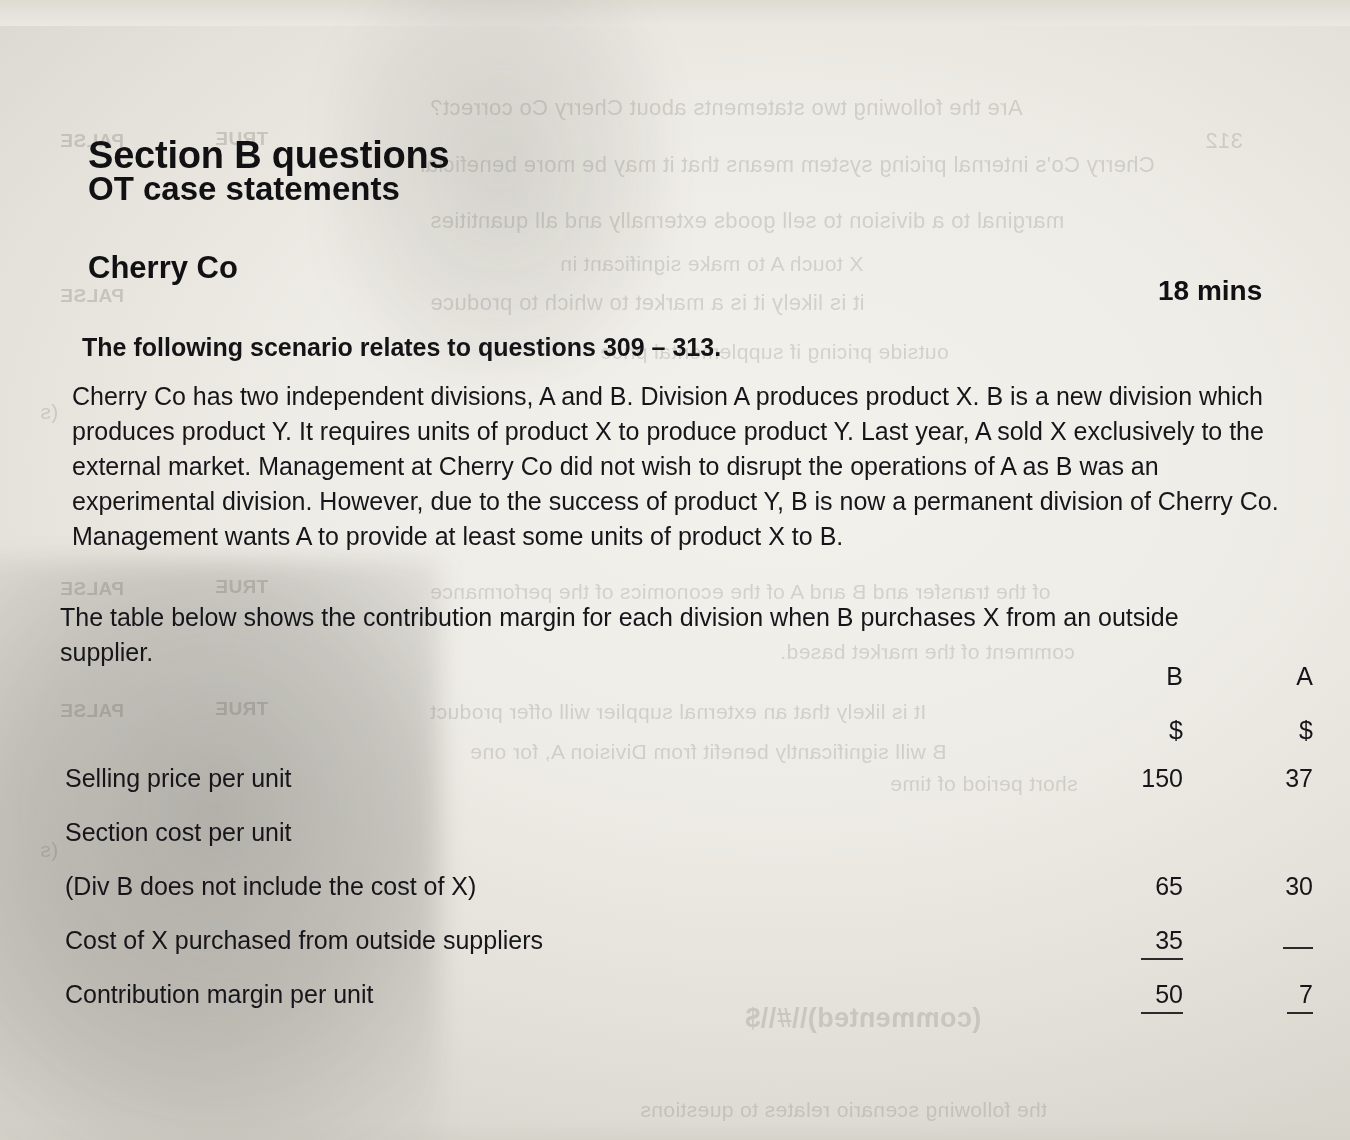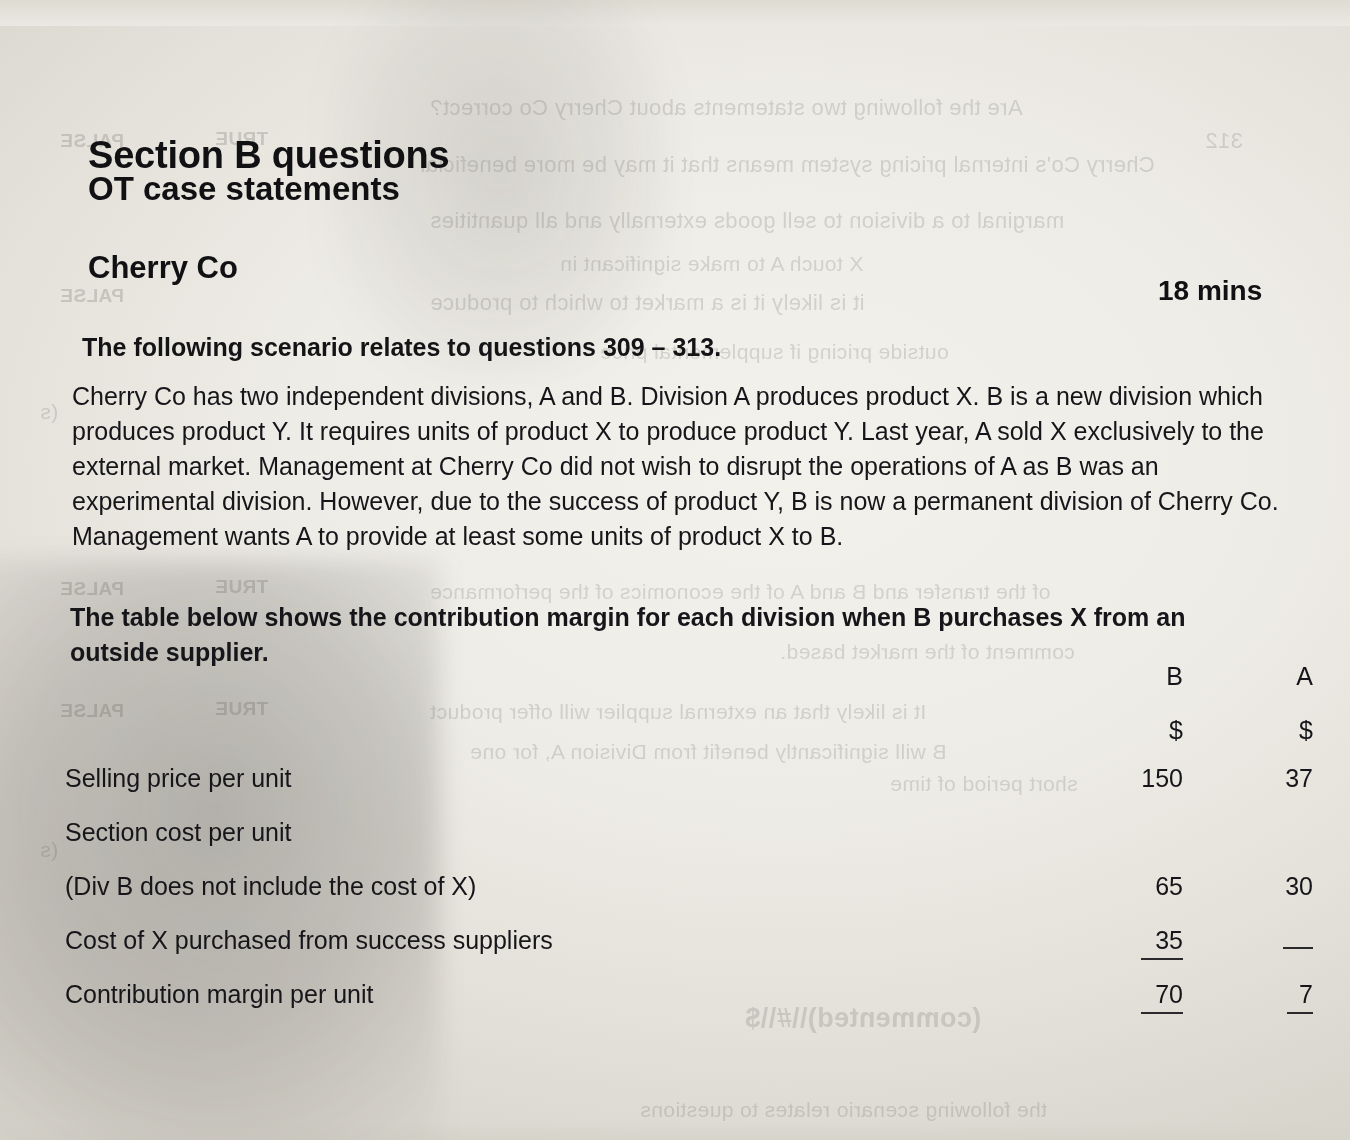--- a/index.html
+++ b/index.html
@@ -215,21 +215,21 @@
     <div class="h2" style="left:88px; top:170px;">OT case statements</div>
 
     <div class="h3" style="left:88px; top:250px;">Cherry Co</div>
 
     <div class="mins" style="left:1158px; top:275px;">18 mins</div>
 
     <div class="lead" style="left:82px; top:333px;text-align:center;">The following scenario relates to questions 309 – 313.</div>
 
     <div class="para" style="left:72px; top:379px; width:1225px;">Cherry Co has two independent divisions, A and B. Division A produces product X. B is a new division which produces product Y. It requires units of product X to produce product Y. Last year, A sold X exclusively to the external market. Management at Cherry Co did not wish to disrupt the operations of A as B was an experimental division. However, due to the success of product Y, B is now a permanent division of Cherry Co. Management wants A to provide at least some units of product X to B.</div>
 
-    <div class="para" style="left:70px; top:600px; width:1200px;font-weight:bold;">The table below shows the contribution margin for each division when B purchases X from an outside supplier.</div>
+    <div class="para" style="left:60px; top:600px; width:1200px;">The table below shows the contribution margin for each division when B purchases X from an outside supplier.</div>
 
     <div id="table">
       <div class="trow">
         <div class="tlabel"></div>
         <div class="tcol hdr">B</div>
         <div class="tcol a hdr">A</div>
       </div>
       <div class="trow" style="height:48px;">
         <div class="tlabel"></div>
         <div class="tcol">$</div>
@@ -248,27 +248,27 @@
         <div class="tcol a"></div>
       </div>
 
       <div class="trow">
         <div class="tlabel">(Div B does not include the cost of X)</div>
         <div class="tcol">65</div>
         <div class="tcol a">30</div>
       </div>
 
       <div class="trow">
-        <div class="tlabel">Cost of X purchased from success suppliers</div>
+        <div class="tlabel">Cost of X purchased from outside suppliers</div>
         <div class="tcol"><span class="uline">35</span></div>
         <div class="tcol a"><span class="dash"></span></div>
       </div>
 
       <div class="trow">
         <div class="tlabel">Contribution margin per unit</div>
-        <div class="tcol"><span class="uline">70</span></div>
+        <div class="tcol"><span class="uline">50</span></div>
         <div class="tcol a"><span class="uline" style="min-width:26px">7</span></div>
       </div>
     </div>
 
 
   </div>
 </div>
 
 </body></html>

